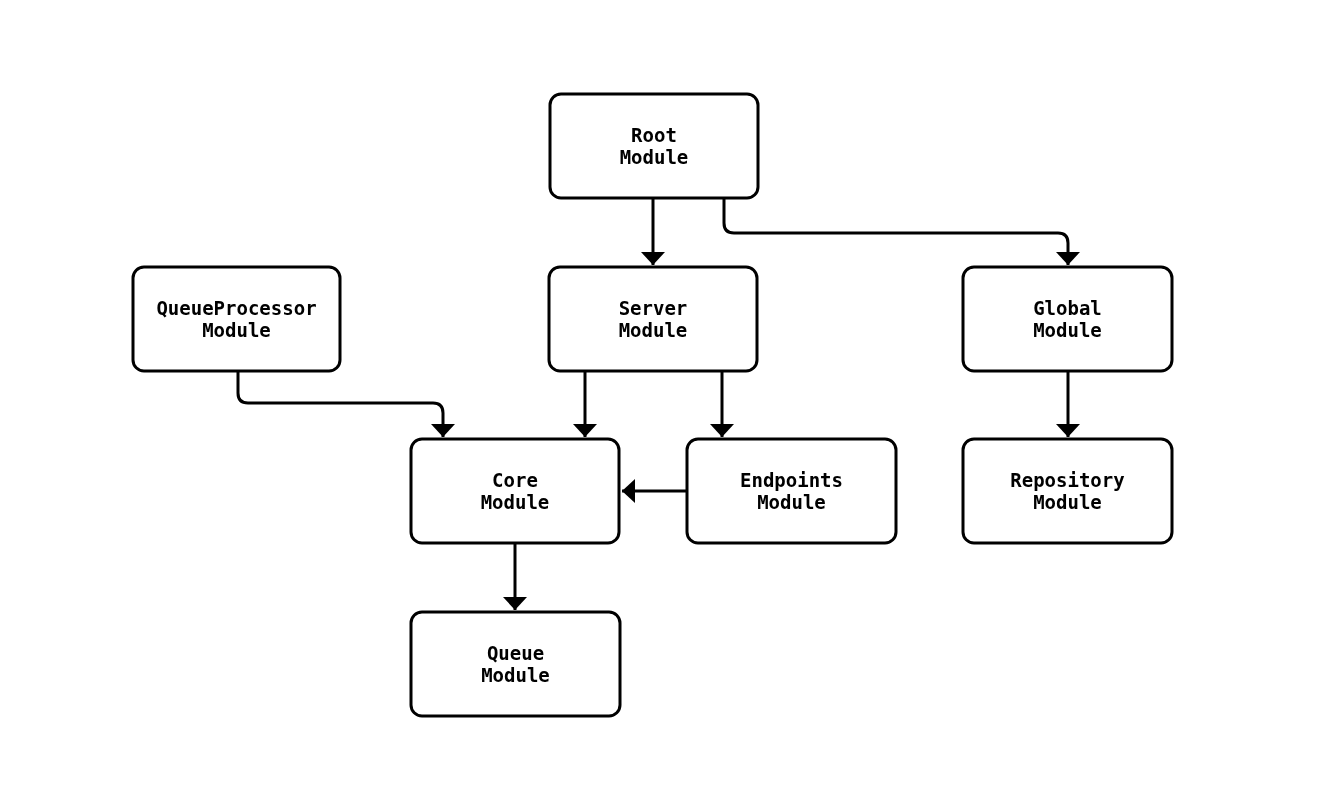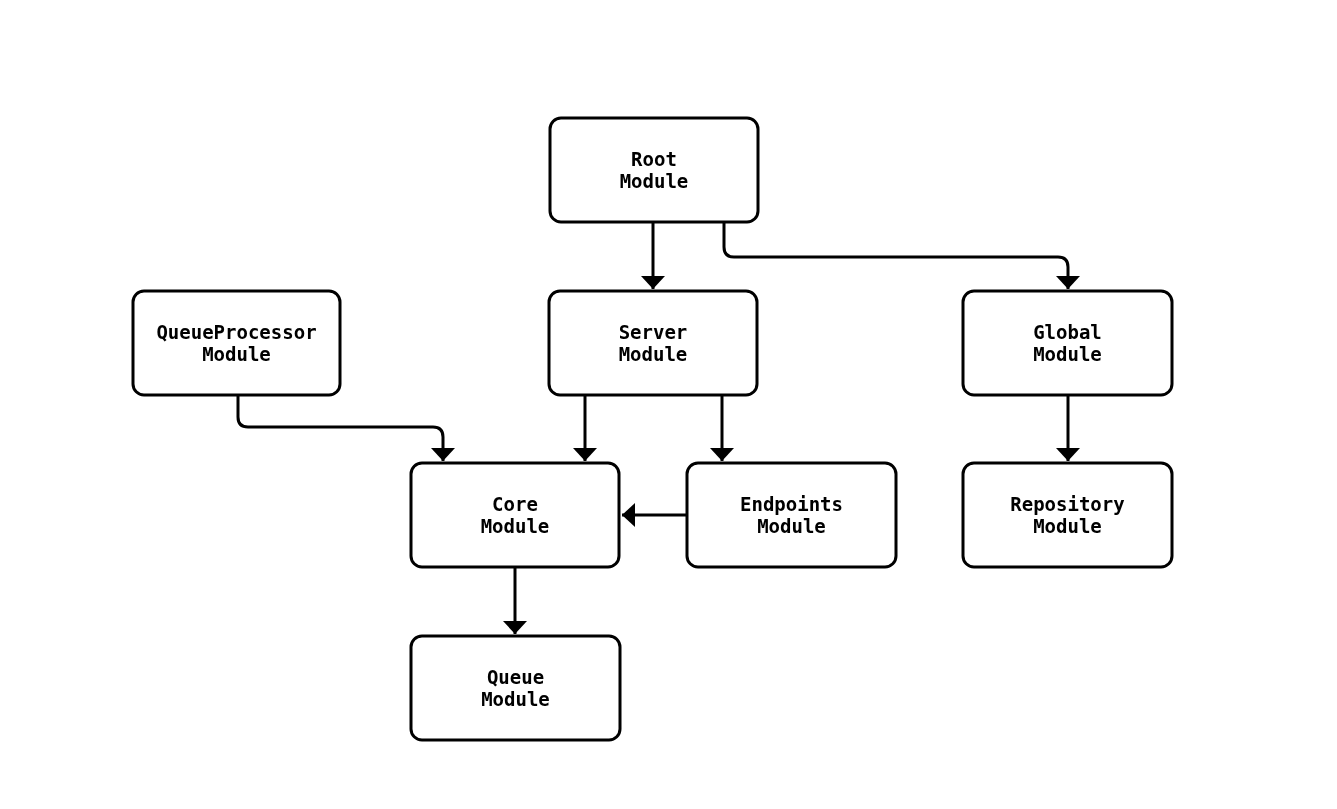--- a/index.html
+++ b/index.html
@@ -9,21 +9,20 @@
     width: 100%;
     height: 100%;
     overflow: hidden;
     font-family: "DejaVu Sans Mono", "Liberation Mono", monospace;
   }
   #diagram-wrap {
     position: relative;
     width: 1337px;
     height: 698px;
     background: #ec4899;
-    margin-top: 24px;
   }
   svg {
     display: block;
   }
   svg text {
     font-family: "DejaVu Sans Mono", "Liberation Mono", monospace;
     font-weight: 700;
     font-size: 19px;
     text-anchor: middle;
   }

